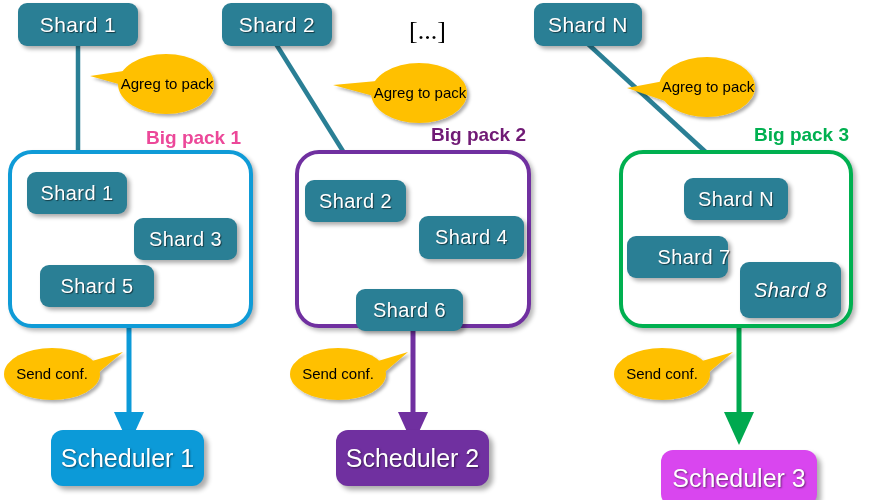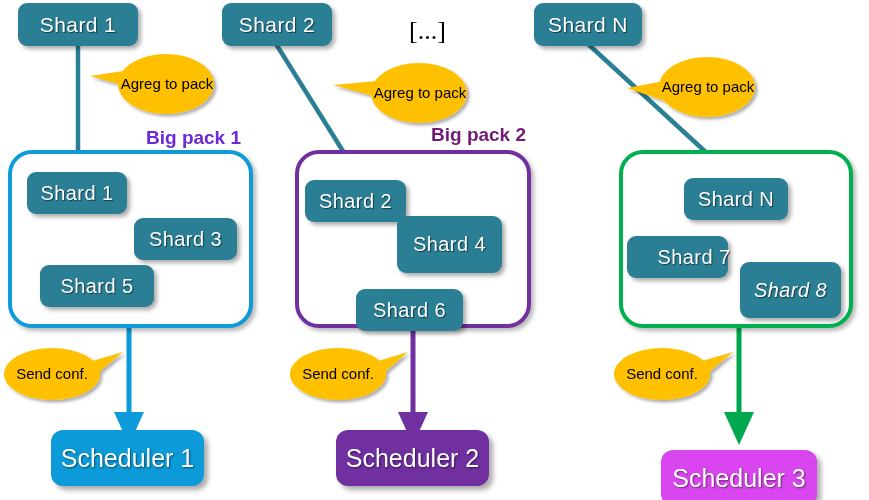--- a/index.html
+++ b/index.html
@@ -189,41 +189,42 @@
   <div class="callout" style="left:120px; top:58px; width:94px; height:52px;">
     <div class="callout-text">Agreg to pack</div>
   </div>
   <div class="callout" style="left:373px; top:67px; width:94px; height:52px;">
     <div class="callout-text">Agreg to pack</div>
   </div>
   <div class="callout" style="left:661px; top:61px; width:94px; height:52px;">
     <div class="callout-text">Agreg to pack</div>
   </div>
 
-  <div class="pack-label" style="left:146px; top:127px; color:#6d28d9;">Big pack 1</div>
+  <div class="pack-label" style="left:146px; top:127px; color:#ec4899;">Big pack 1</div>
   <div class="pack-label" style="left:431px; top:124px; color:#701a75;">Big pack 2</div>
+  <div class="pack-label" style="left:754px; top:124px; color:#00B050;">Big pack 3</div>
 
   <div class="pack" style="left:8px; top:150px; width:245px; height:178px; border-color:#0F9BD7;"></div>
 
   <div class="shard" style="left:27px; top:172px; width:100px; height:42px;">
     <span>Shard 1</span>
   </div>
   <div class="shard" style="left:134px; top:218px; width:103px; height:42px;">
     <span>Shard 3</span>
   </div>
   <div class="shard" style="left:40px; top:265px; width:114px; height:42px;">
     <span>Shard 5</span>
   </div>
 
   <div class="pack" style="left:295px; top:150px; width:236px; height:178px; border-color:#7030A0;"></div>
 
   <div class="shard" style="left:305px; top:180px; width:101px; height:42px;">
     <span>Shard 2</span>
   </div>
-  <div class="shard" style="left:397px; top:216px; width:105px; height:57px;">
+  <div class="shard" style="left:419px; top:216px; width:105px; height:43px;">
     <span>Shard 4</span>
   </div>
   <div class="shard" style="left:356px; top:270px; width:107px; height:42px;margin-top:19px;">
     <span>Shard 6</span>
   </div>
 
   <div class="pack" style="left:619px; top:150px; width:234px; height:178px; border-color:#00B050;"></div>
 
   <div class="shard" style="left:684px; top:178px; width:104px; height:42px;">
     <span>Shard N</span>

